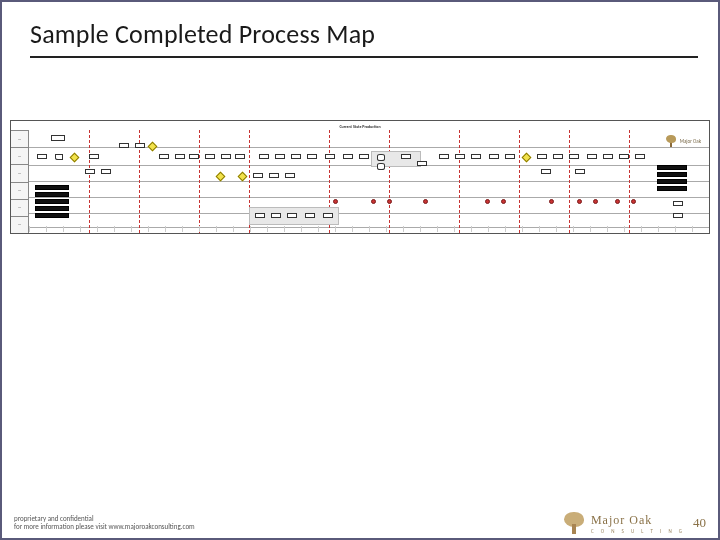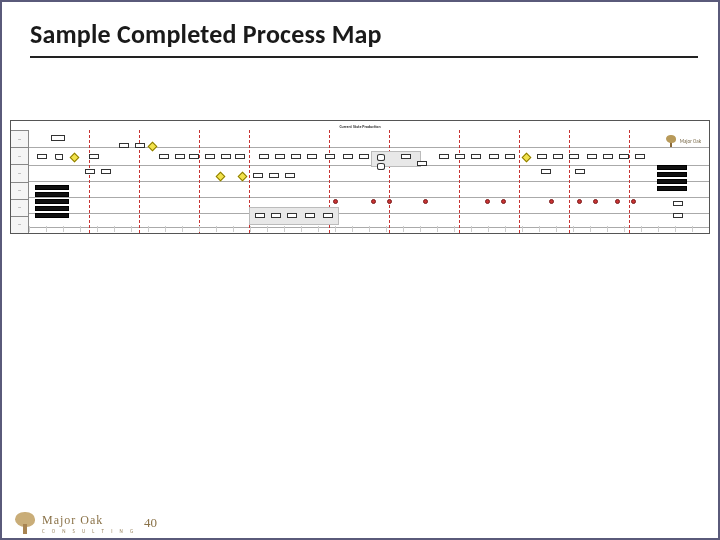--- a/index.html
+++ b/index.html
@@ -9,21 +9,21 @@
     font-family: "Calibri", "Segoe UI", Arial, sans-serif;
     position: relative;
     border: 2px solid #5a5a7a;
   }
   .title-wrap {
     position: absolute; left: 28px; top: 16px; right: 20px;
     border-bottom: 2px solid #222;
     padding-bottom: 6px;
   }
   .title {
-    font-size: 26px; font-weight: 700; color: #1a1a1a;
+    font-size: 26px; font-weight: 400; color: #1a1a1a;
     letter-spacing: 0.2px;
   }
   .map {
     position: absolute; left: 8px; right: 8px; top: 118px; height: 114px;
     border: 1px solid #555;
     background: #fff;
     overflow: hidden;
   }
   .map-header {
     position: absolute; left: 0; right: 0; top: 1px; height: 8px;
@@ -316,20 +316,24 @@
     <div class="tick"></div>
     <div class="tick"></div>
     <div class="tick"></div>
     <div class="tick"></div>
     <div class="tick"></div>
   </div>
 
 </div>
 
 <div class="footer">
+  <div class="footer-left">
+    <div>proprietary and confidential</div>
+    <div>for more information please visit www.majoroakconsulting.com</div>
+  </div>
   <div class="footer-right">
     <div class="logo">
       <div class="logo-tree">
         <div class="crown"></div>
           <div class="trunk"></div>
       </div>
       <div class="logo-text">
         <div class="ln1">Major Oak</div>
         <div class="ln2">C O N S U L T I N G</div>
       </div>

